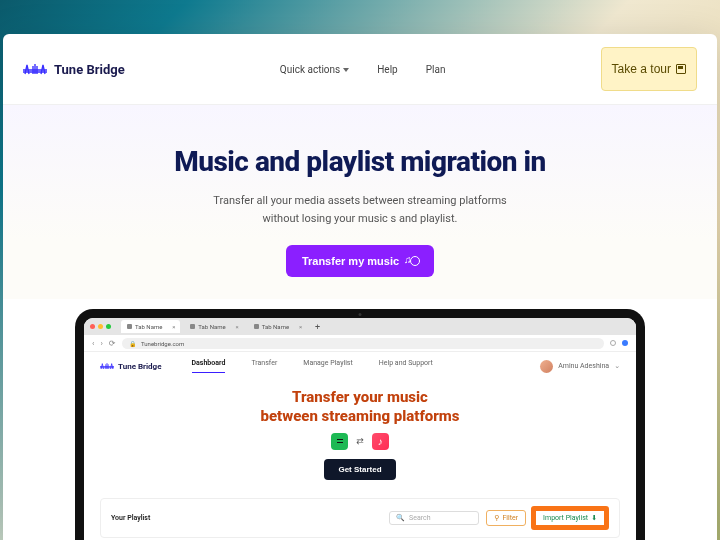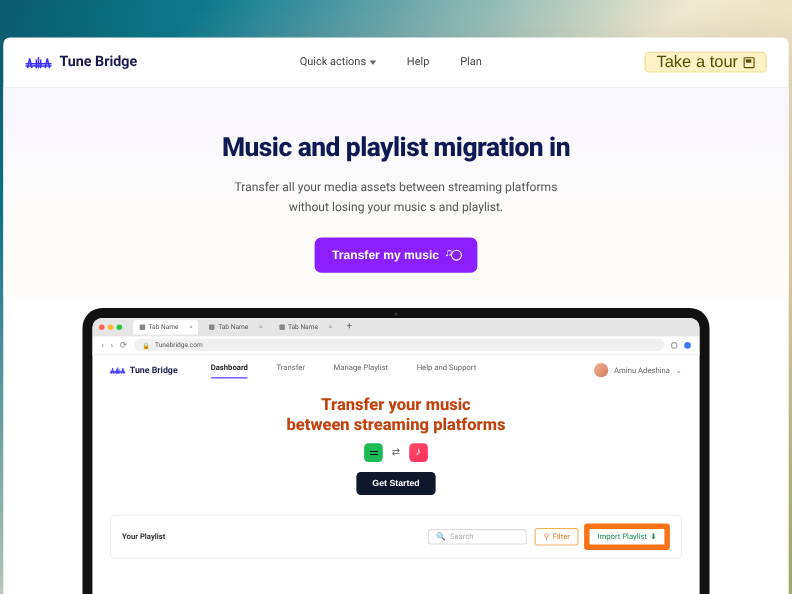--- a/index.html
+++ b/index.html
@@ -54,22 +54,22 @@
     width: 0; height: 0;
     border-left: 3px solid transparent;
     border-right: 3px solid transparent;
     border-top: 4px solid #666;
     margin-top: 1px;
   }
   .tour-btn {
     background: #fff3c6;
     border: 1px solid #f0dc8a;
     color: #5a4a00;
-    font-size: 15px;
-    padding: 0 10px;
+    font-size: 12px;
+    padding: 14px 10px;
     border-radius: 4px;
     display: flex;
     align-items: center;
     gap: 5px;
     cursor: pointer;
   }
   .flag-icon {
     width: 10px; height: 10px;
     border: 1px solid #5a4a00;
     border-radius: 1px;
@@ -83,21 +83,21 @@
     background: #5a4a00;
   }
 
   
   .hero {
     text-align: center;
     padding: 40px 40px 22px;
     background: linear-gradient(180deg, #f8f6ff 0%, #fdfcf8 70%);
   }
   .hero h1 {
-    font-size: 24px;
+    font-size: 28px;
     font-weight: 800;
     color: #0f1a55;
     line-height: 1.18;
     letter-spacing: -0.5px;
   }
   .hero p {
     margin-top: 14px;
     font-size: 11px;
     color: #555;
     line-height: 1.6;

